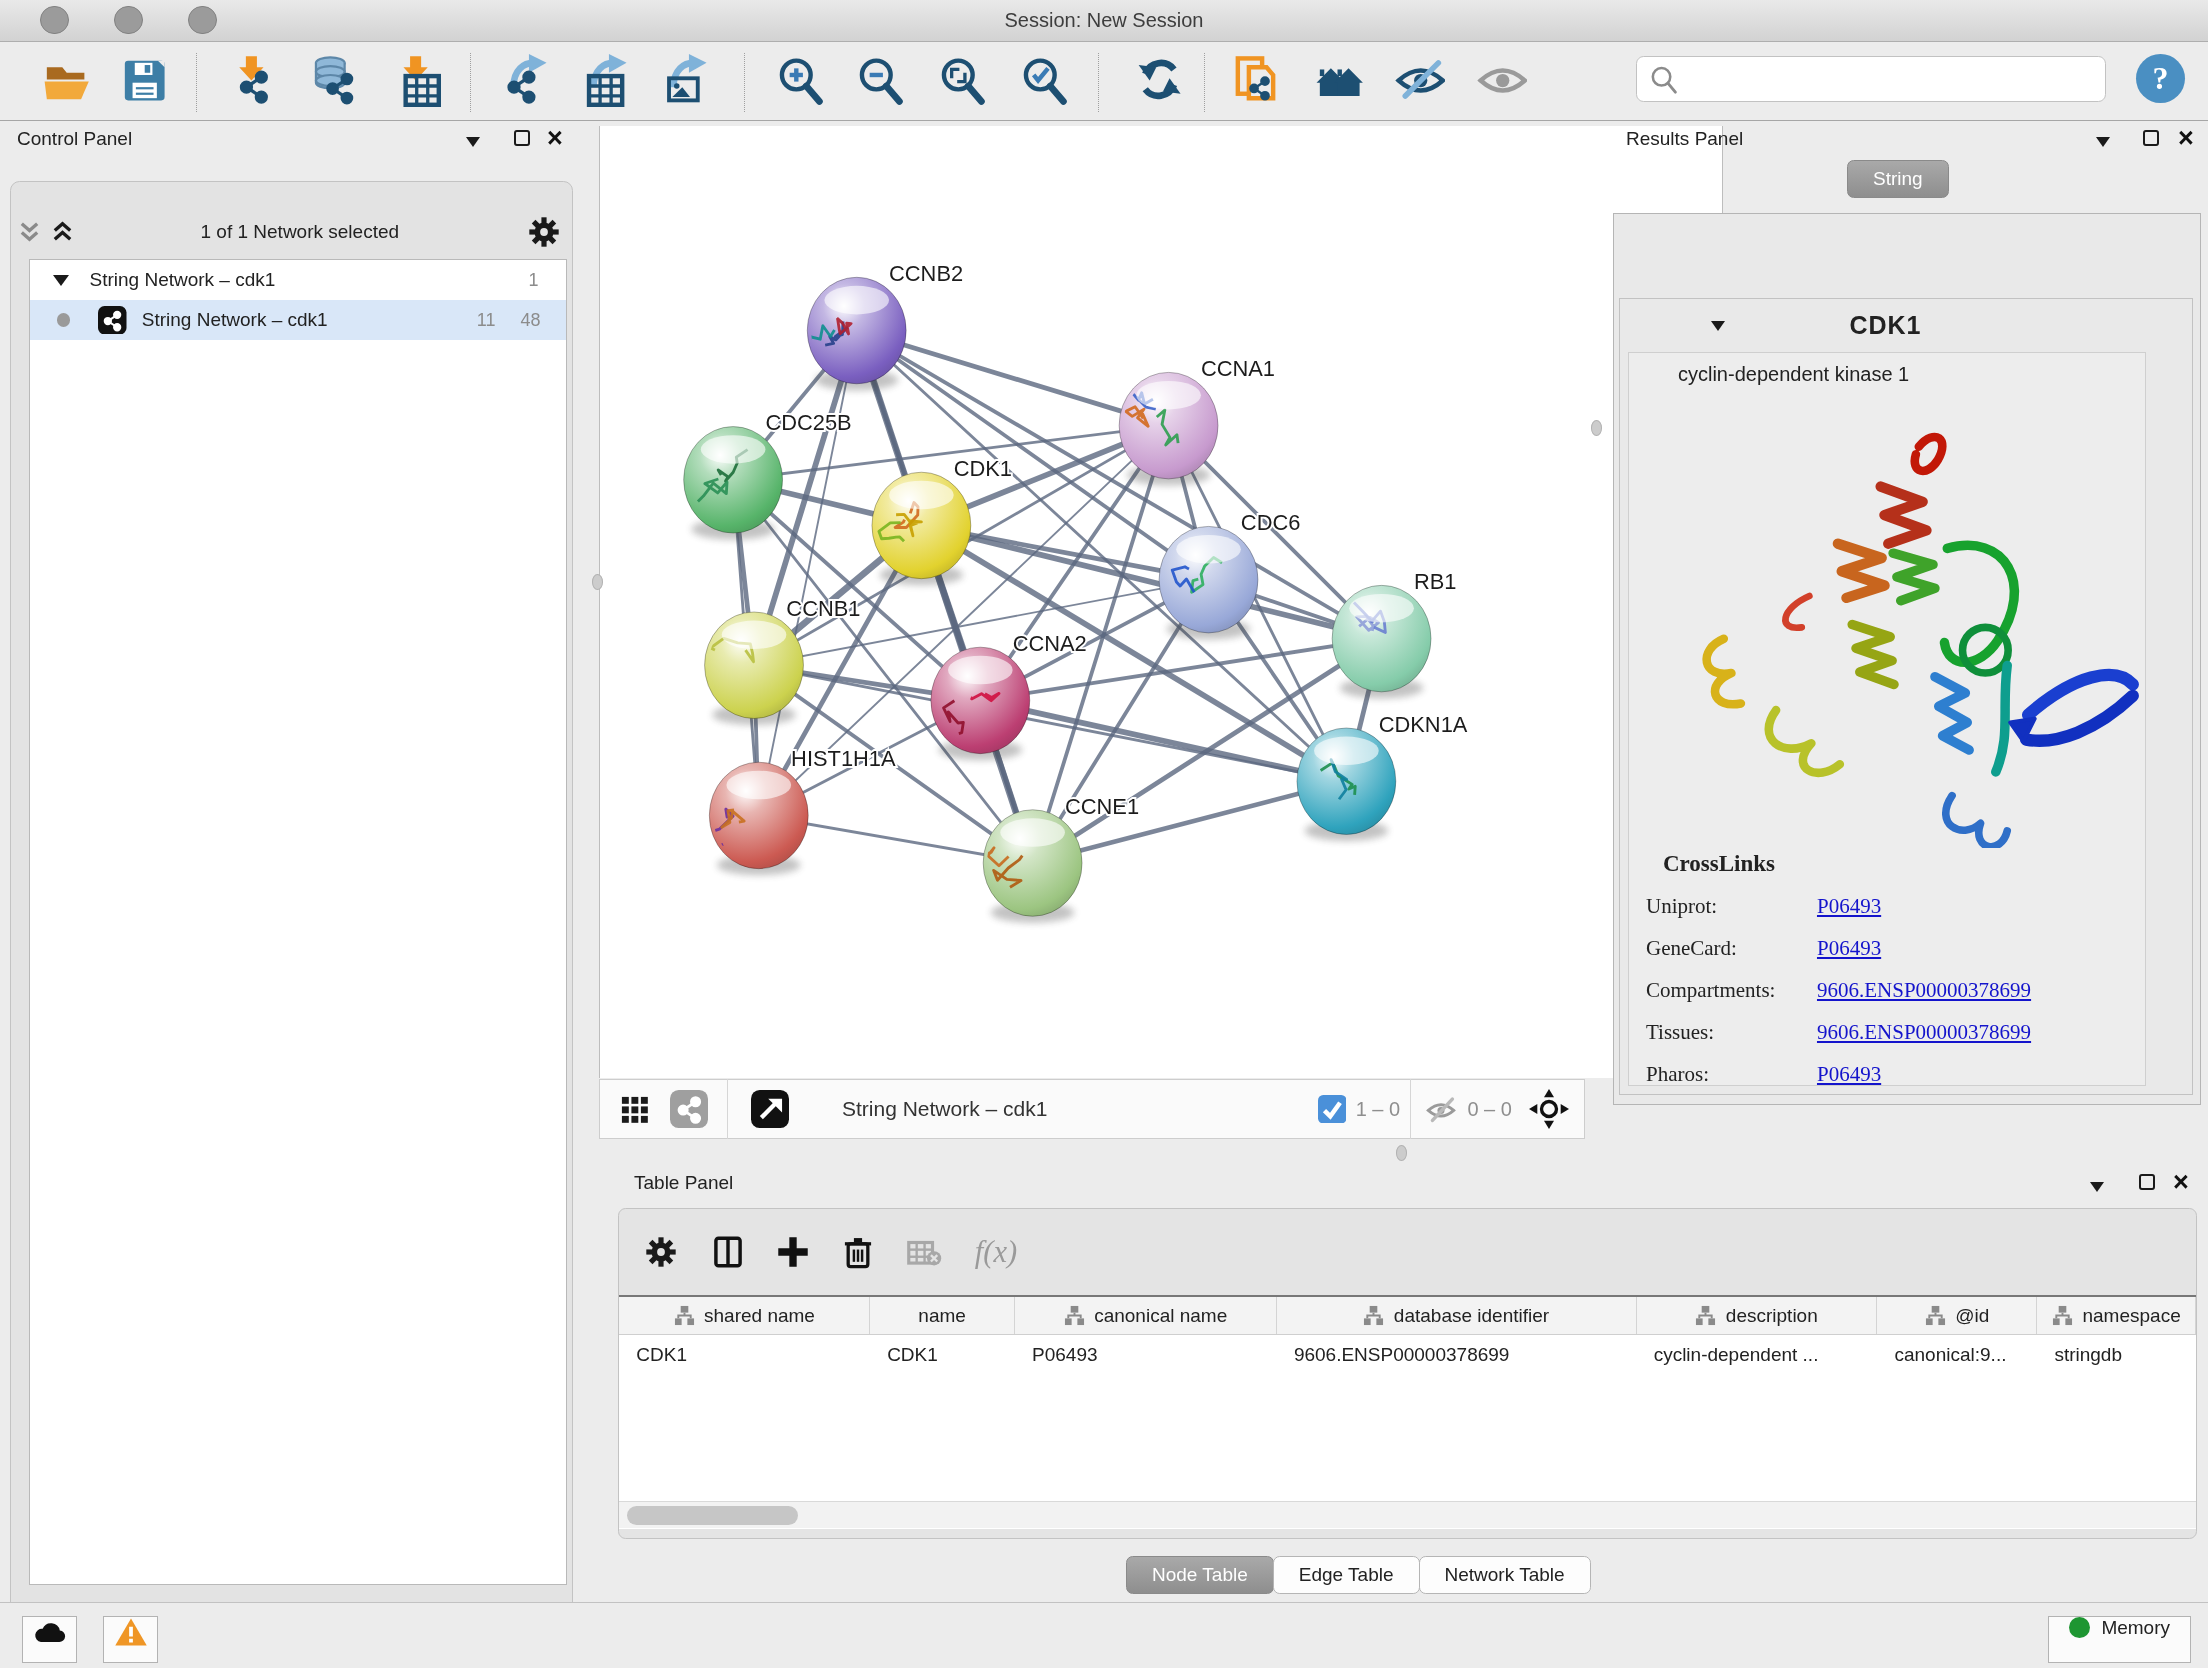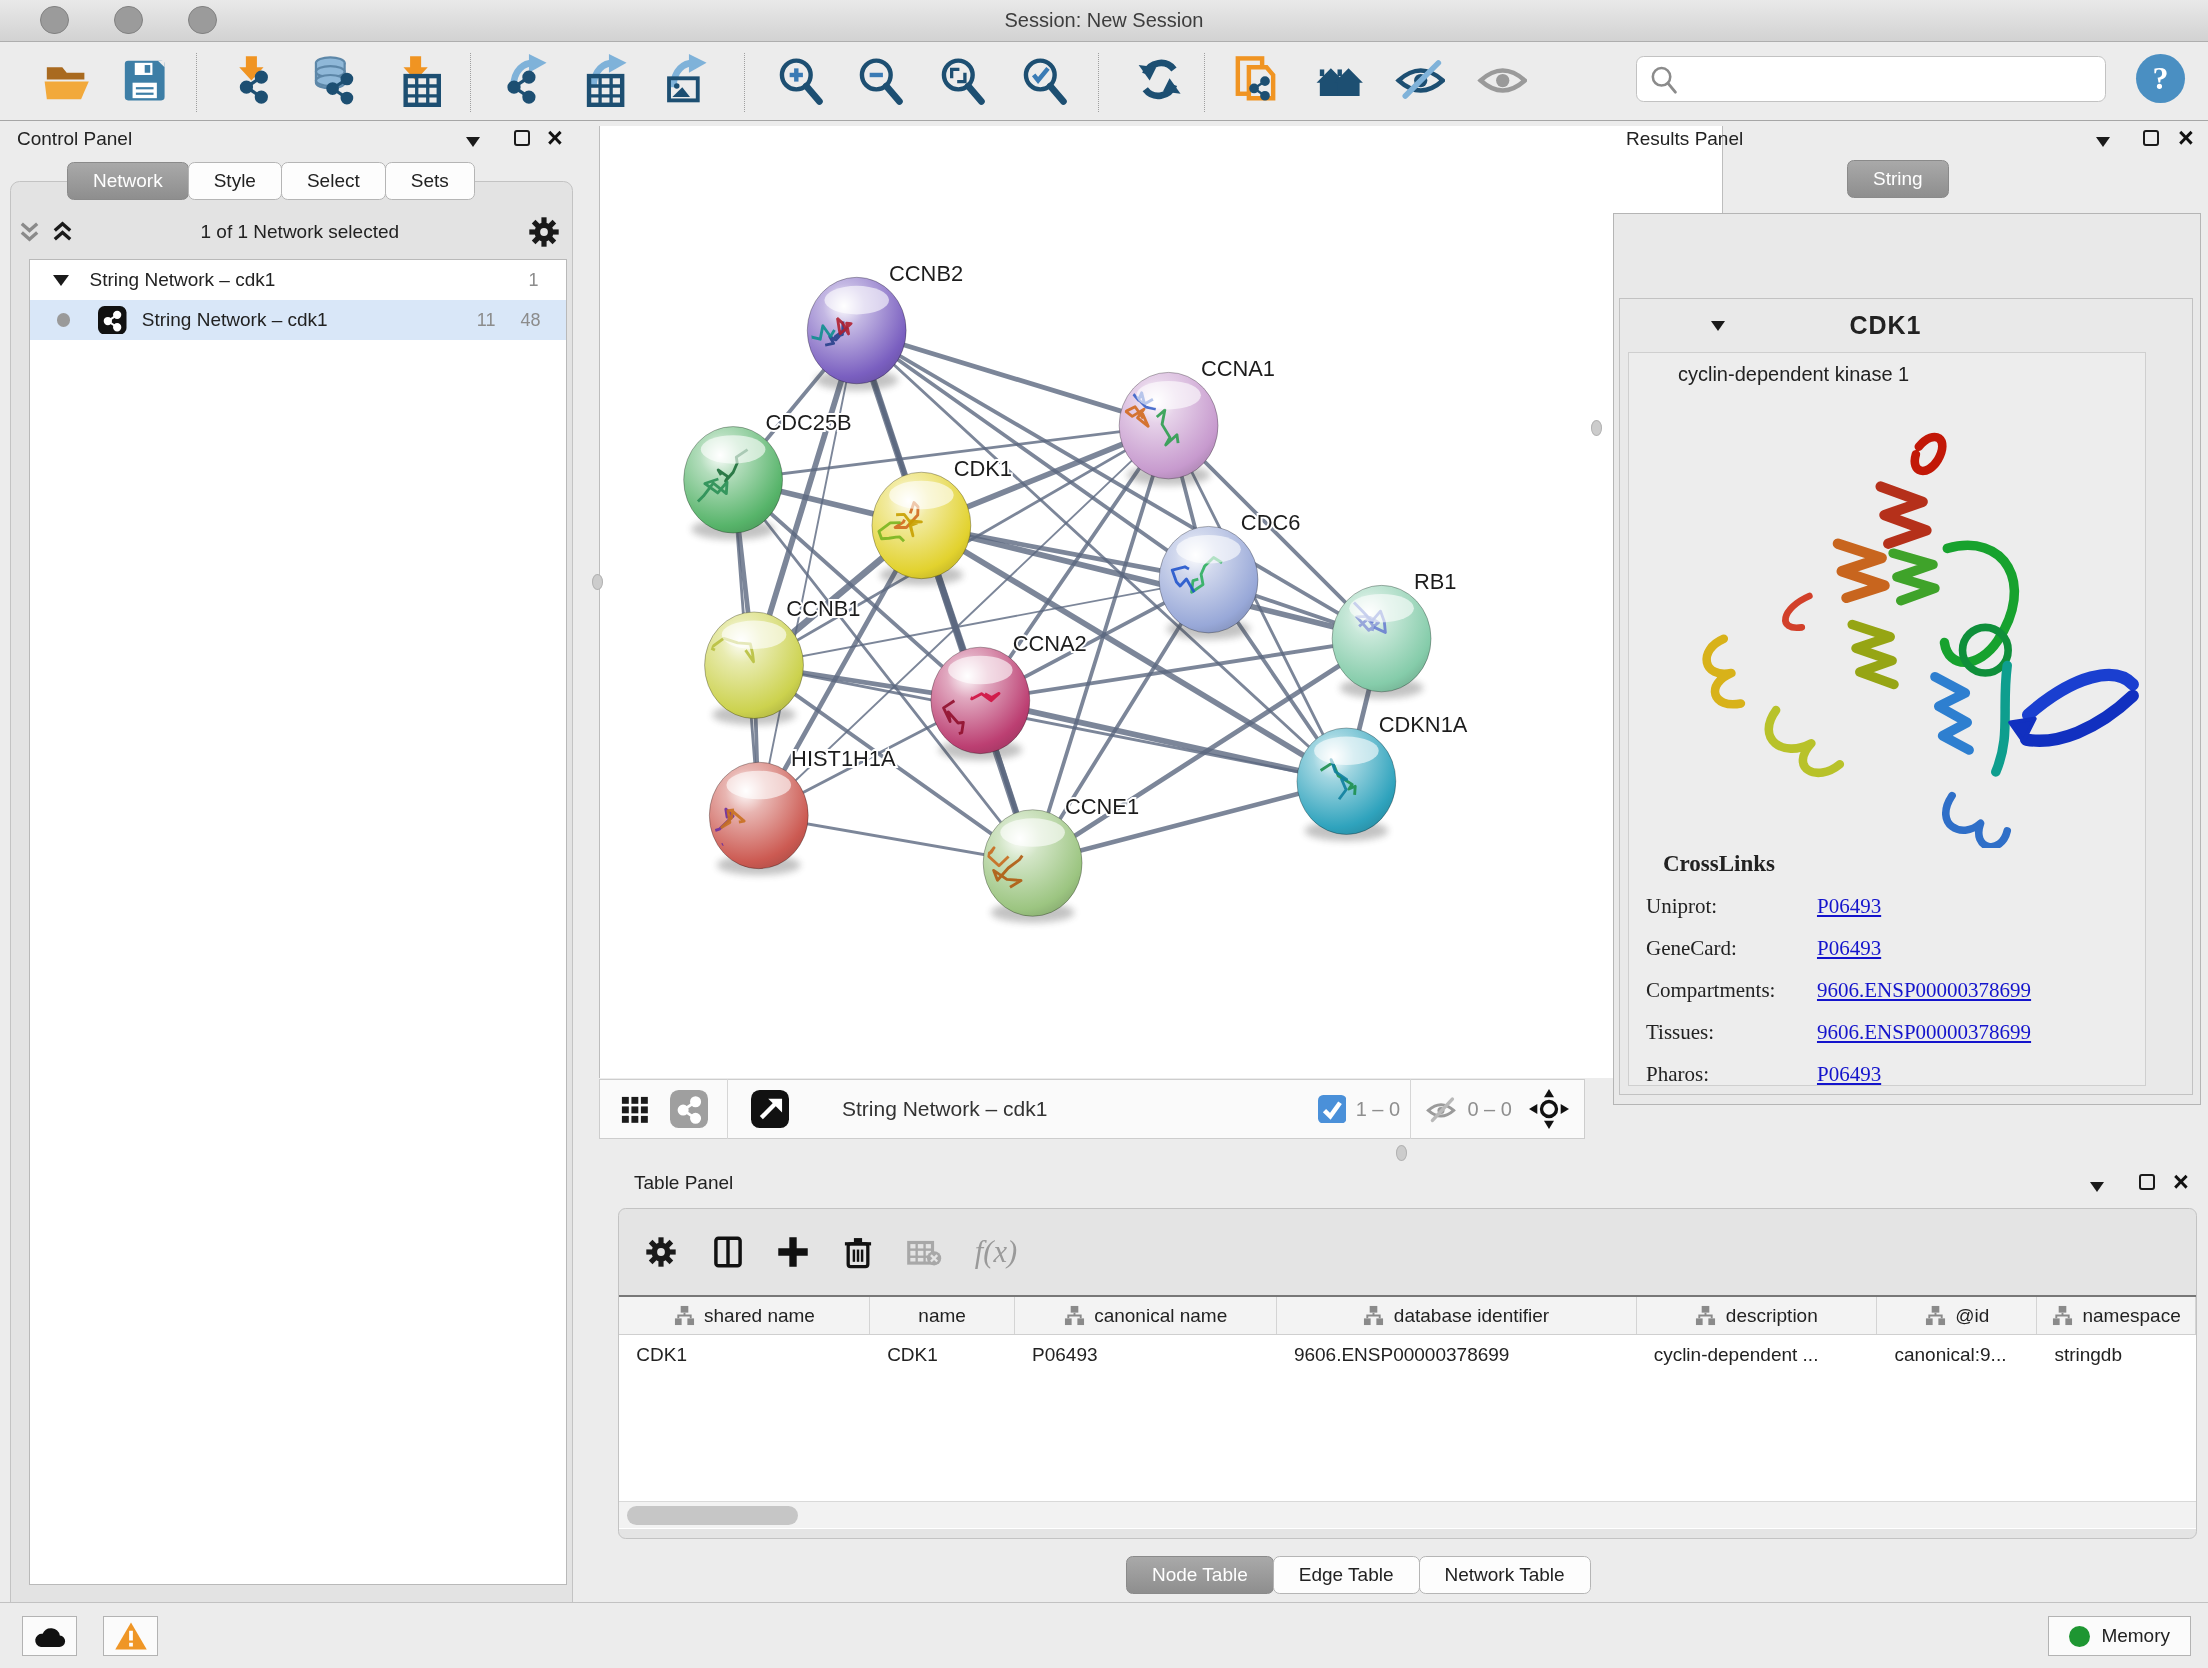--- a/index.html
+++ b/index.html
@@ -74,21 +74,21 @@
   #rp-gene { font-weight:bold; font-size:25px; letter-spacing:1px; margin-left:124px; }
   #rp-inner { margin-left:7.6px; width:518px; height:734px; border:1px solid #cfcfcf; background:#ededed; }
   #rp-desc { font-size:20px; margin:9.5px 0 0 49px; }
   .xl-title { font-family:"Liberation Serif", serif; font-weight:bold; font-size:23px; }
   .xl-row { display:flex; font-family:"Liberation Serif", serif; font-size:21px; margin-top:17px; }
   .xl-label { width:171px; margin-left:17px; }
   .xl-link { color:#1414cc; text-decoration:underline; cursor:pointer; }
 
   
   #statusbar { left:0; top:1602px; width:2208px; height:67px; background:#ececec; border-top:1px solid #c2c2c2; }
-  .sb-btn { top:13.3px; height:40px; background:#fbfbfb; border:1.9px solid #b3b3b3; display:flex; align-items:center; justify-content:center; cursor:pointer; }
+  .sb-btn { top:13.3px; height:47px; background:#fbfbfb; border:1.9px solid #b3b3b3; display:flex; align-items:flex-start; justify-content:center; cursor:pointer; }
   #memory-btn { left:2048px; width:143px; gap:11.4px; font-size:19px; }
   .green-dot { width:21px; height:21px; border-radius:50%; background:#1e9632; }
 
   .split-dot { width:11.4px; height:16px; border-radius:50%; background:#cccccc; border:1px solid #b2b2b2; }
 </style>
 </head>
 <body>
 
 <div id="titlebar" class="abs">
   <div class="traffic abs" style="left:40px"></div>
@@ -251,26 +251,20 @@
   <div id="help-btn" class="abs">?</div>
 </div>
 
 <div id="control-panel" class="abs">
   <div class="abs" style="left: 17px; top: 5.7px; font-size: 19px;">Control Panel</div>
   <div class="abs" style="left:466px;top:11.4px"><span class="pc-tri"></span></div>
   <div class="abs" style="left:514px;top:7.6px"><span class="pc-box"></span></div>
   <div class="abs" style="left:547px;top:7.6px"><span class="pc-x">×</span></div>
 
   <div id="cp-container" class="abs"></div>
-  <div id="cp-tabs" class="abs">
-      <div class="tab active">Network</div>
-      <div class="tab">Style</div>
-      <div class="tab">Select</div>
-      <div class="tab">Sets</div>
-    </div>
 
   <div id="cp-header" class="abs">
     <span style="display: inline-flex; align-items: center;">
         <svg width="25" height="25" viewBox="0 0 26 26">
           <polyline points="5,4 13,11 21,4" fill="none" stroke="#8a8a8a" stroke-width="3.5"></polyline>
           <polyline points="5,13 13,20 21,13" fill="none" stroke="#8a8a8a" stroke-width="3.5"></polyline>
         </svg>
       </span>
     <span style="margin-left: 7.6px; display: inline-flex; align-items: center;">
         <svg width="25" height="25" viewBox="0 0 26 26">

